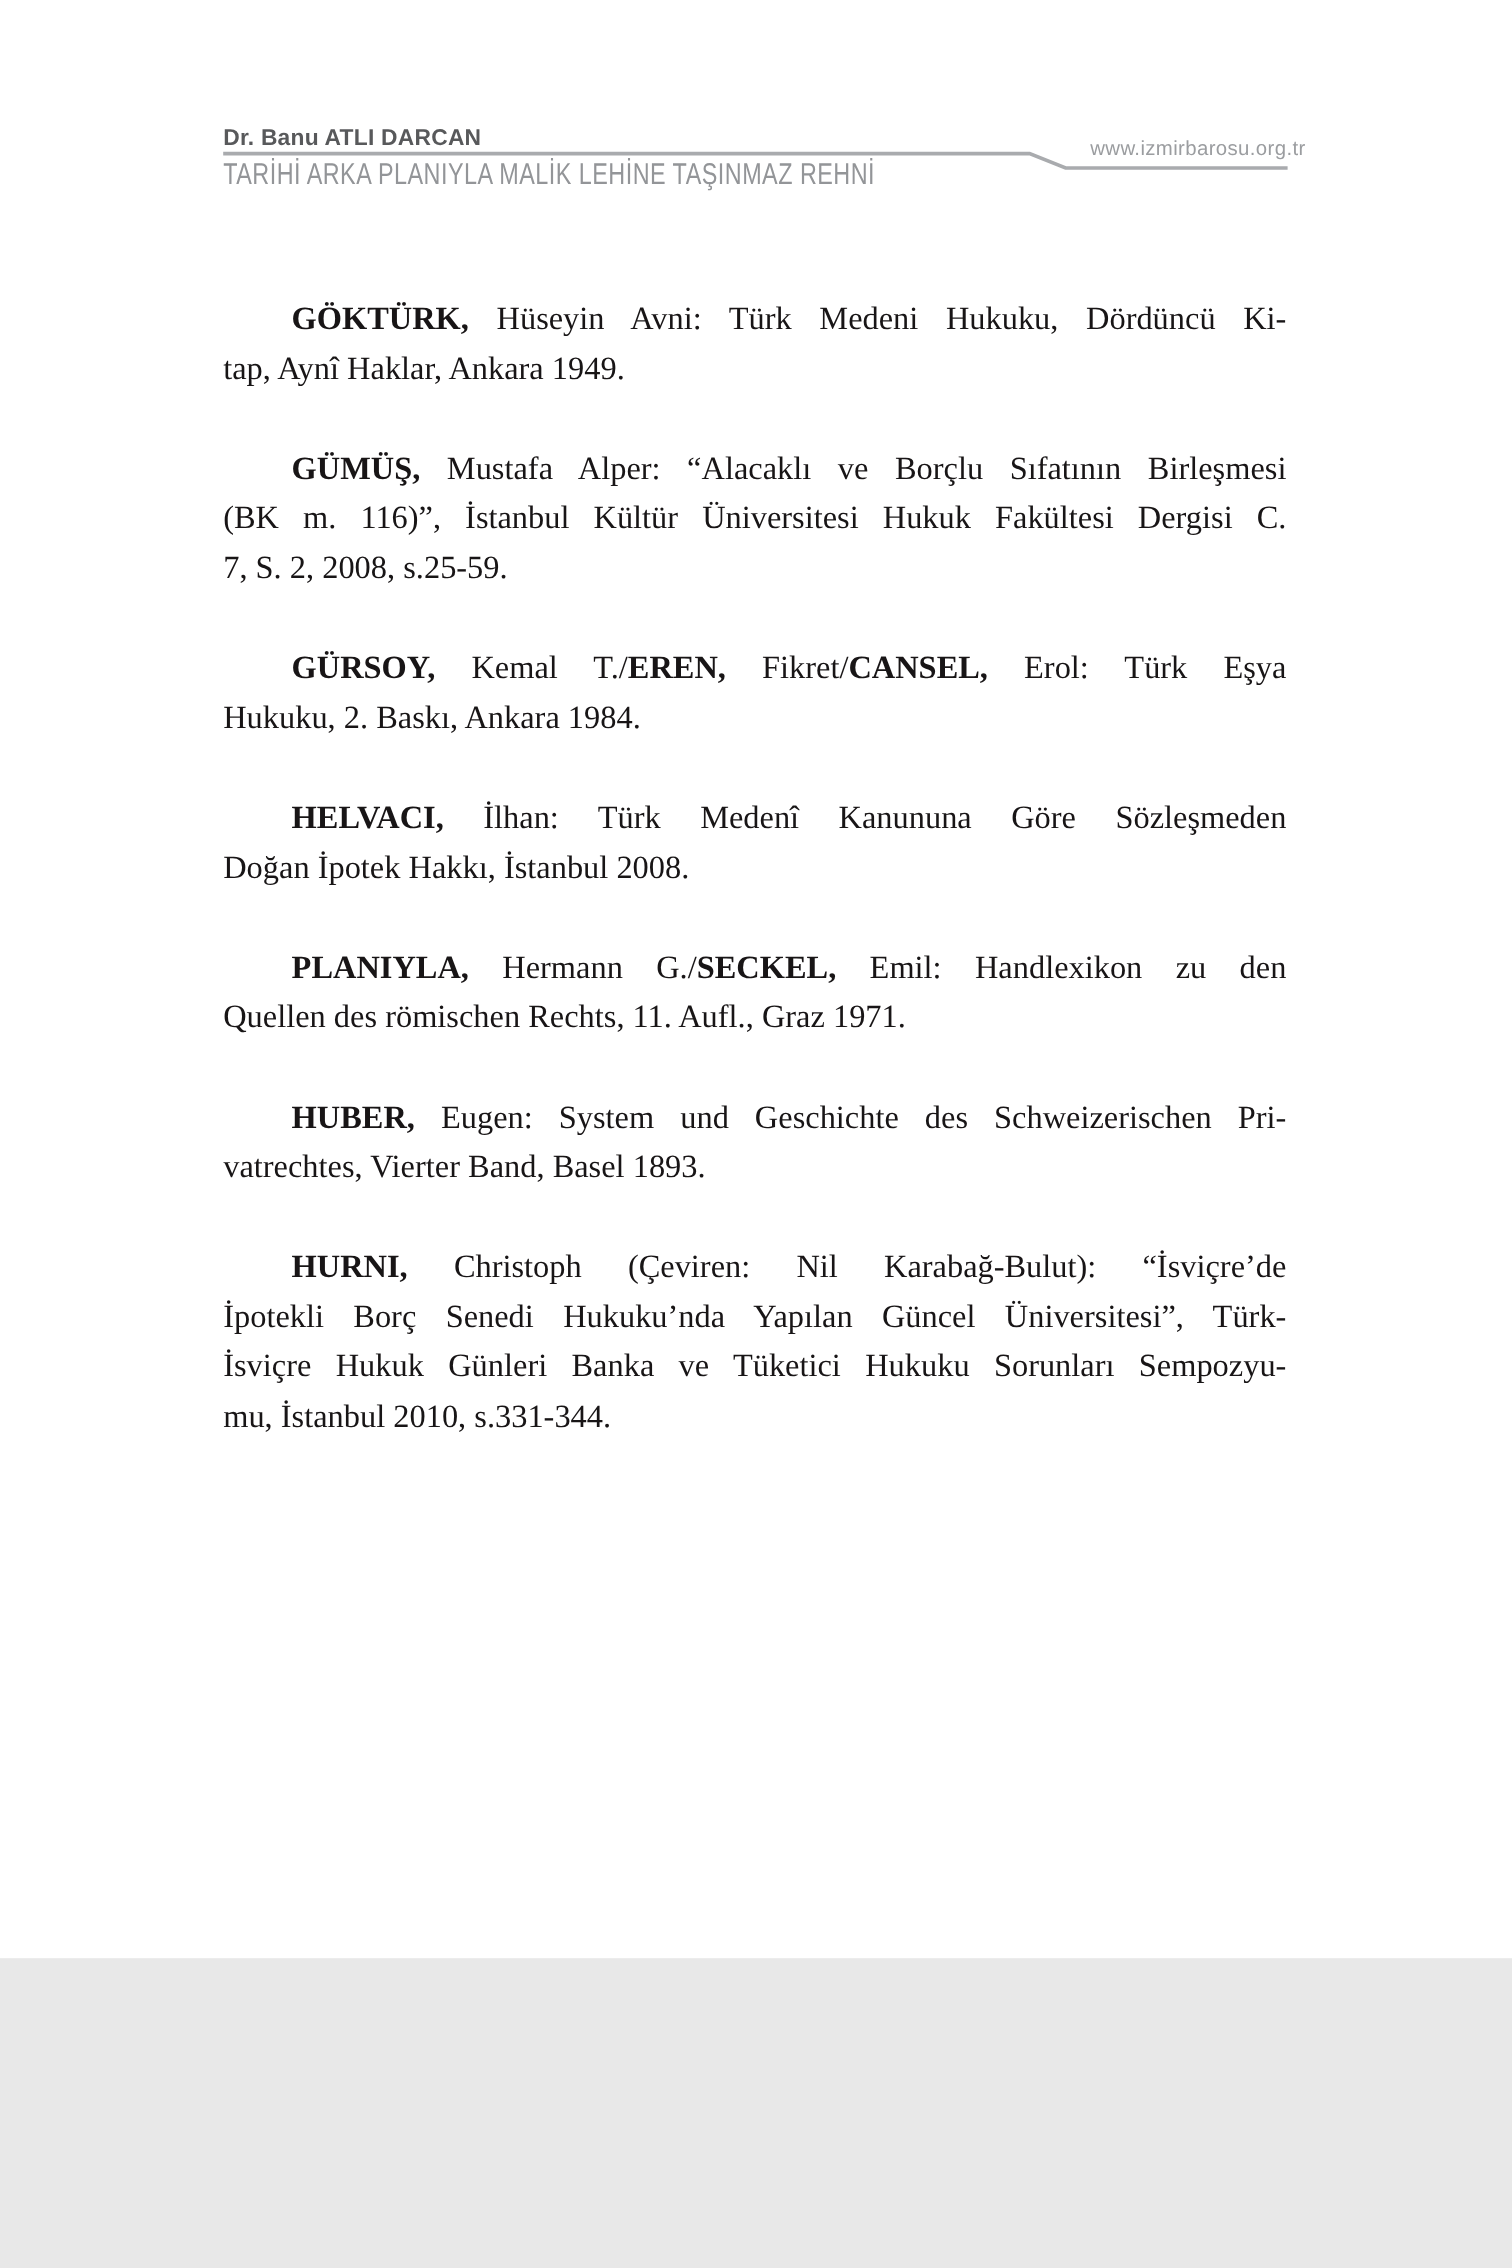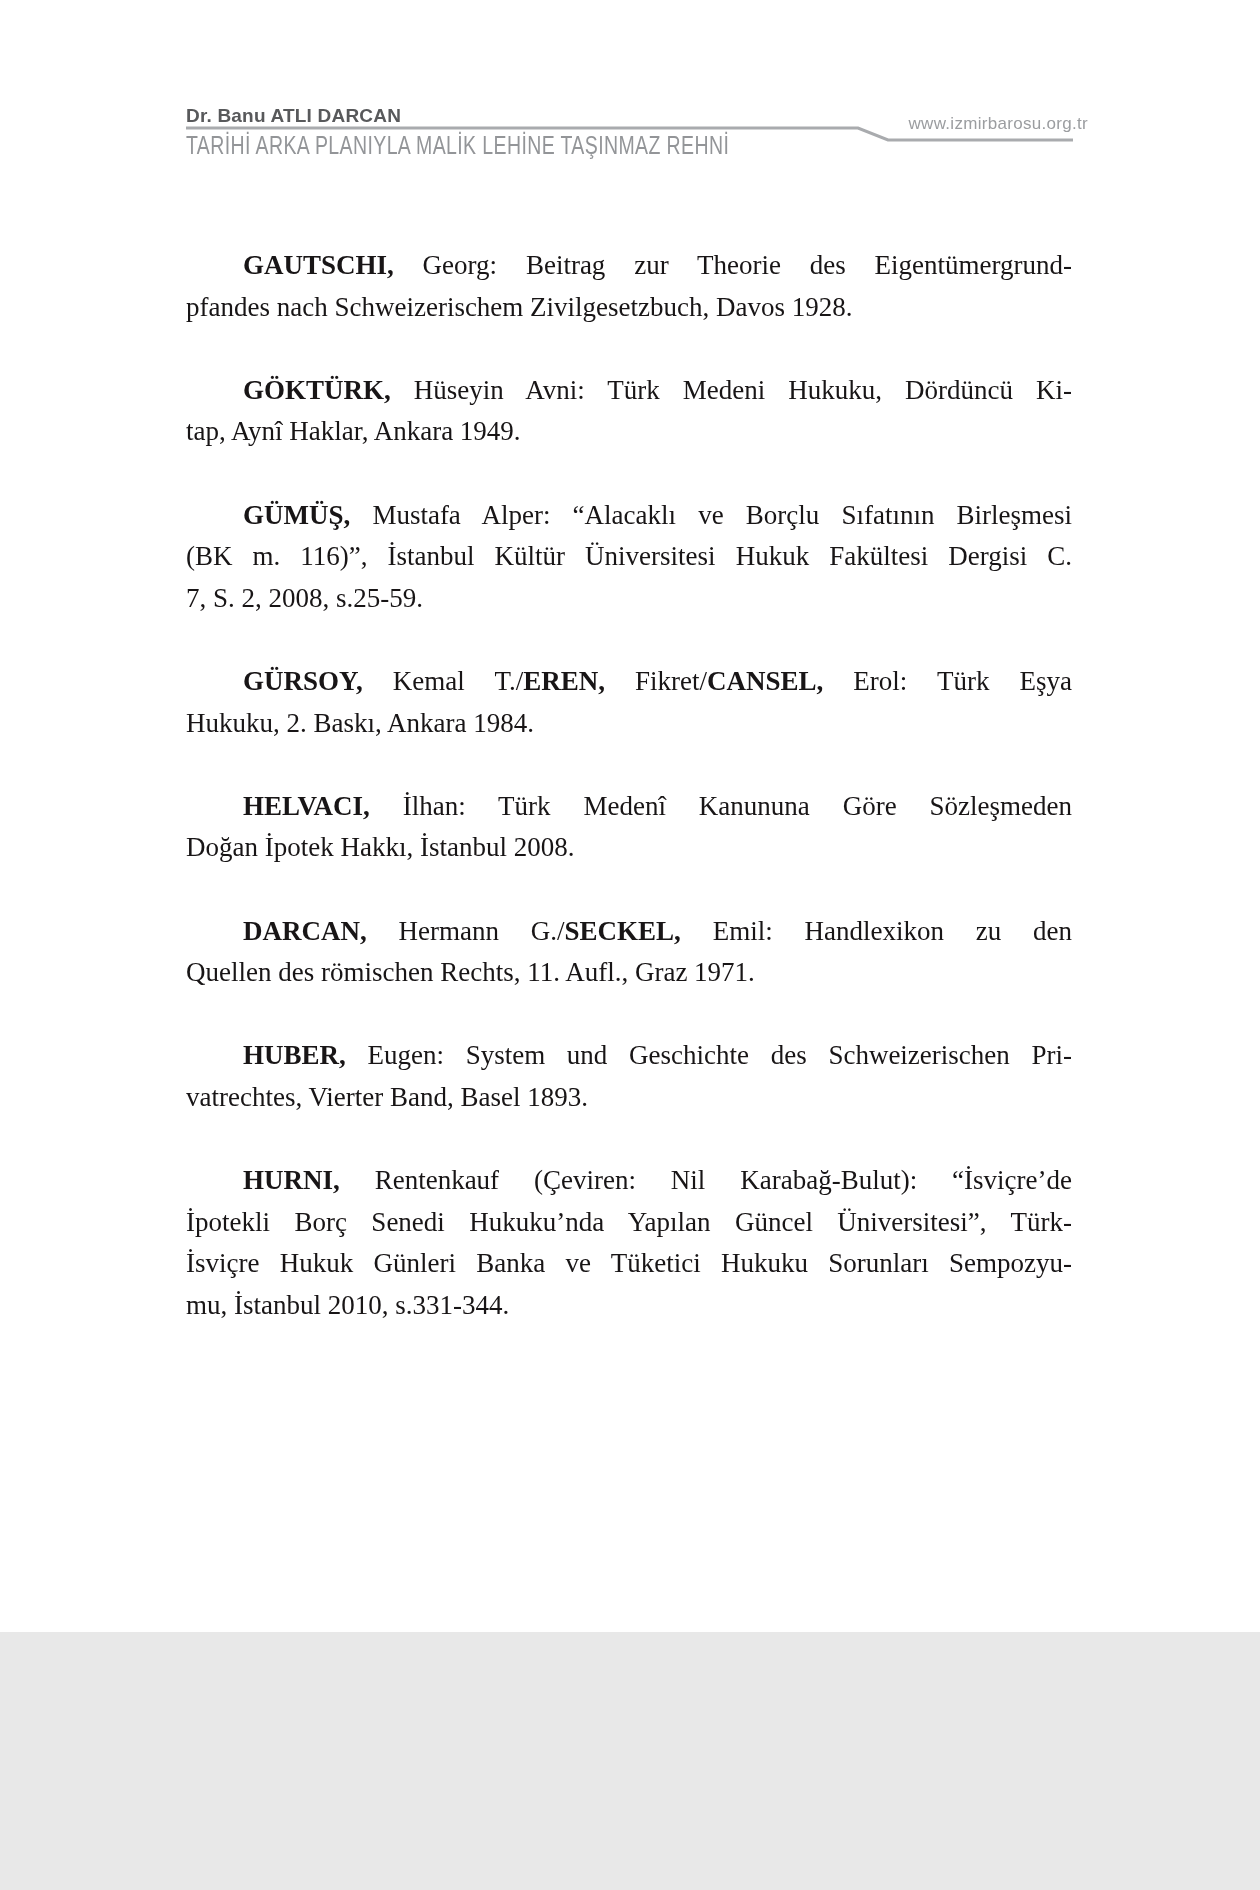--- a/index.html
+++ b/index.html
@@ -75,50 +75,46 @@
   </svg>
 
   <div class="author">Dr. Banu ATLI DARCAN</div>
 
   <div class="website">www.izmirbarosu.org.tr</div>
 
   <div class="article-title">TARİHİ ARKA PLANIYLA MALİK LEHİNE TAŞINMAZ REHNİ</div>
 
   <main class="bib">
       <div class="para">
-        <div class="line first"><span class="b">GAUTSCHI,</span><span> Georg: Beitrag zur Theorie des Eigentümergrund-</span></div>
-        <div class="line last"><span>pfandes nach Schweizerischem Zivilgesetzbuch, Davos 1928.</span></div>
-      </div>
-      <div class="para">
         <div class="line first"><span class="b">GÖKTÜRK,</span><span> Hüseyin Avni: Türk Medeni Hukuku, Dördüncü Ki-</span></div>
         <div class="line last"><span>tap, Aynî Haklar, Ankara 1949.</span></div>
       </div>
       <div class="para">
         <div class="line first"><span class="b">GÜMÜŞ,</span><span> Mustafa Alper: “Alacaklı ve Borçlu Sıfatının Birleşmesi</span></div>
         <div class="line"><span>(BK m. 116)”, İstanbul Kültür Üniversitesi Hukuk Fakültesi Dergisi C.</span></div>
         <div class="line last"><span>7, S. 2, 2008, s.25-59.</span></div>
       </div>
       <div class="para">
         <div class="line first"><span class="b">GÜRSOY,</span><span> Kemal T./</span><span class="b">EREN,</span><span> Fikret/</span><span class="b">CANSEL,</span><span> Erol: Türk Eşya</span></div>
         <div class="line last"><span>Hukuku, 2. Baskı, Ankara 1984.</span></div>
       </div>
       <div class="para">
         <div class="line first"><span class="b">HELVACI,</span><span> İlhan: Türk Medenî Kanununa Göre Sözleşmeden</span></div>
         <div class="line last"><span>Doğan İpotek Hakkı, İstanbul 2008.</span></div>
       </div>
       <div class="para">
-        <div class="line first"><span class="b">DARCAN,</span><span> Hermann G./</span><span class="b">SECKEL,</span><span> Emil: Handlexikon zu den</span></div>
+        <div class="line first"><span class="b">PLANIYLA,</span><span> Hermann G./</span><span class="b">SECKEL,</span><span> Emil: Handlexikon zu den</span></div>
         <div class="line last"><span>Quellen des römischen Rechts, 11. Aufl., Graz 1971.</span></div>
       </div>
       <div class="para">
         <div class="line first"><span class="b">HUBER,</span><span> Eugen: System und Geschichte des Schweizerischen Pri-</span></div>
         <div class="line last"><span>vatrechtes, Vierter Band, Basel 1893.</span></div>
       </div>
       <div class="para">
-        <div class="line first"><span class="b">HURNI,</span><span> Rentenkauf (Çeviren: Nil Karabağ-Bulut): “İsviçre’de</span></div>
+        <div class="line first"><span class="b">HURNI,</span><span> Christoph (Çeviren: Nil Karabağ-Bulut): “İsviçre’de</span></div>
         <div class="line"><span>İpotekli Borç Senedi Hukuku’nda Yapılan Güncel Üniversitesi”, Türk-</span></div>
         <div class="line"><span>İsviçre Hukuk Günleri Banka ve Tüketici Hukuku Sorunları Sempozyu-</span></div>
         <div class="line last"><span>mu, İstanbul 2010, s.331-344.</span></div>
       </div>
     </main>
 
   <div class="footer">
     <span>İzmir Barosu Dergisi</span><span class="bullet">•</span><span>Ağustos 2025</span><span class="bullet">•</span><span>181</span>
   </div>
 

